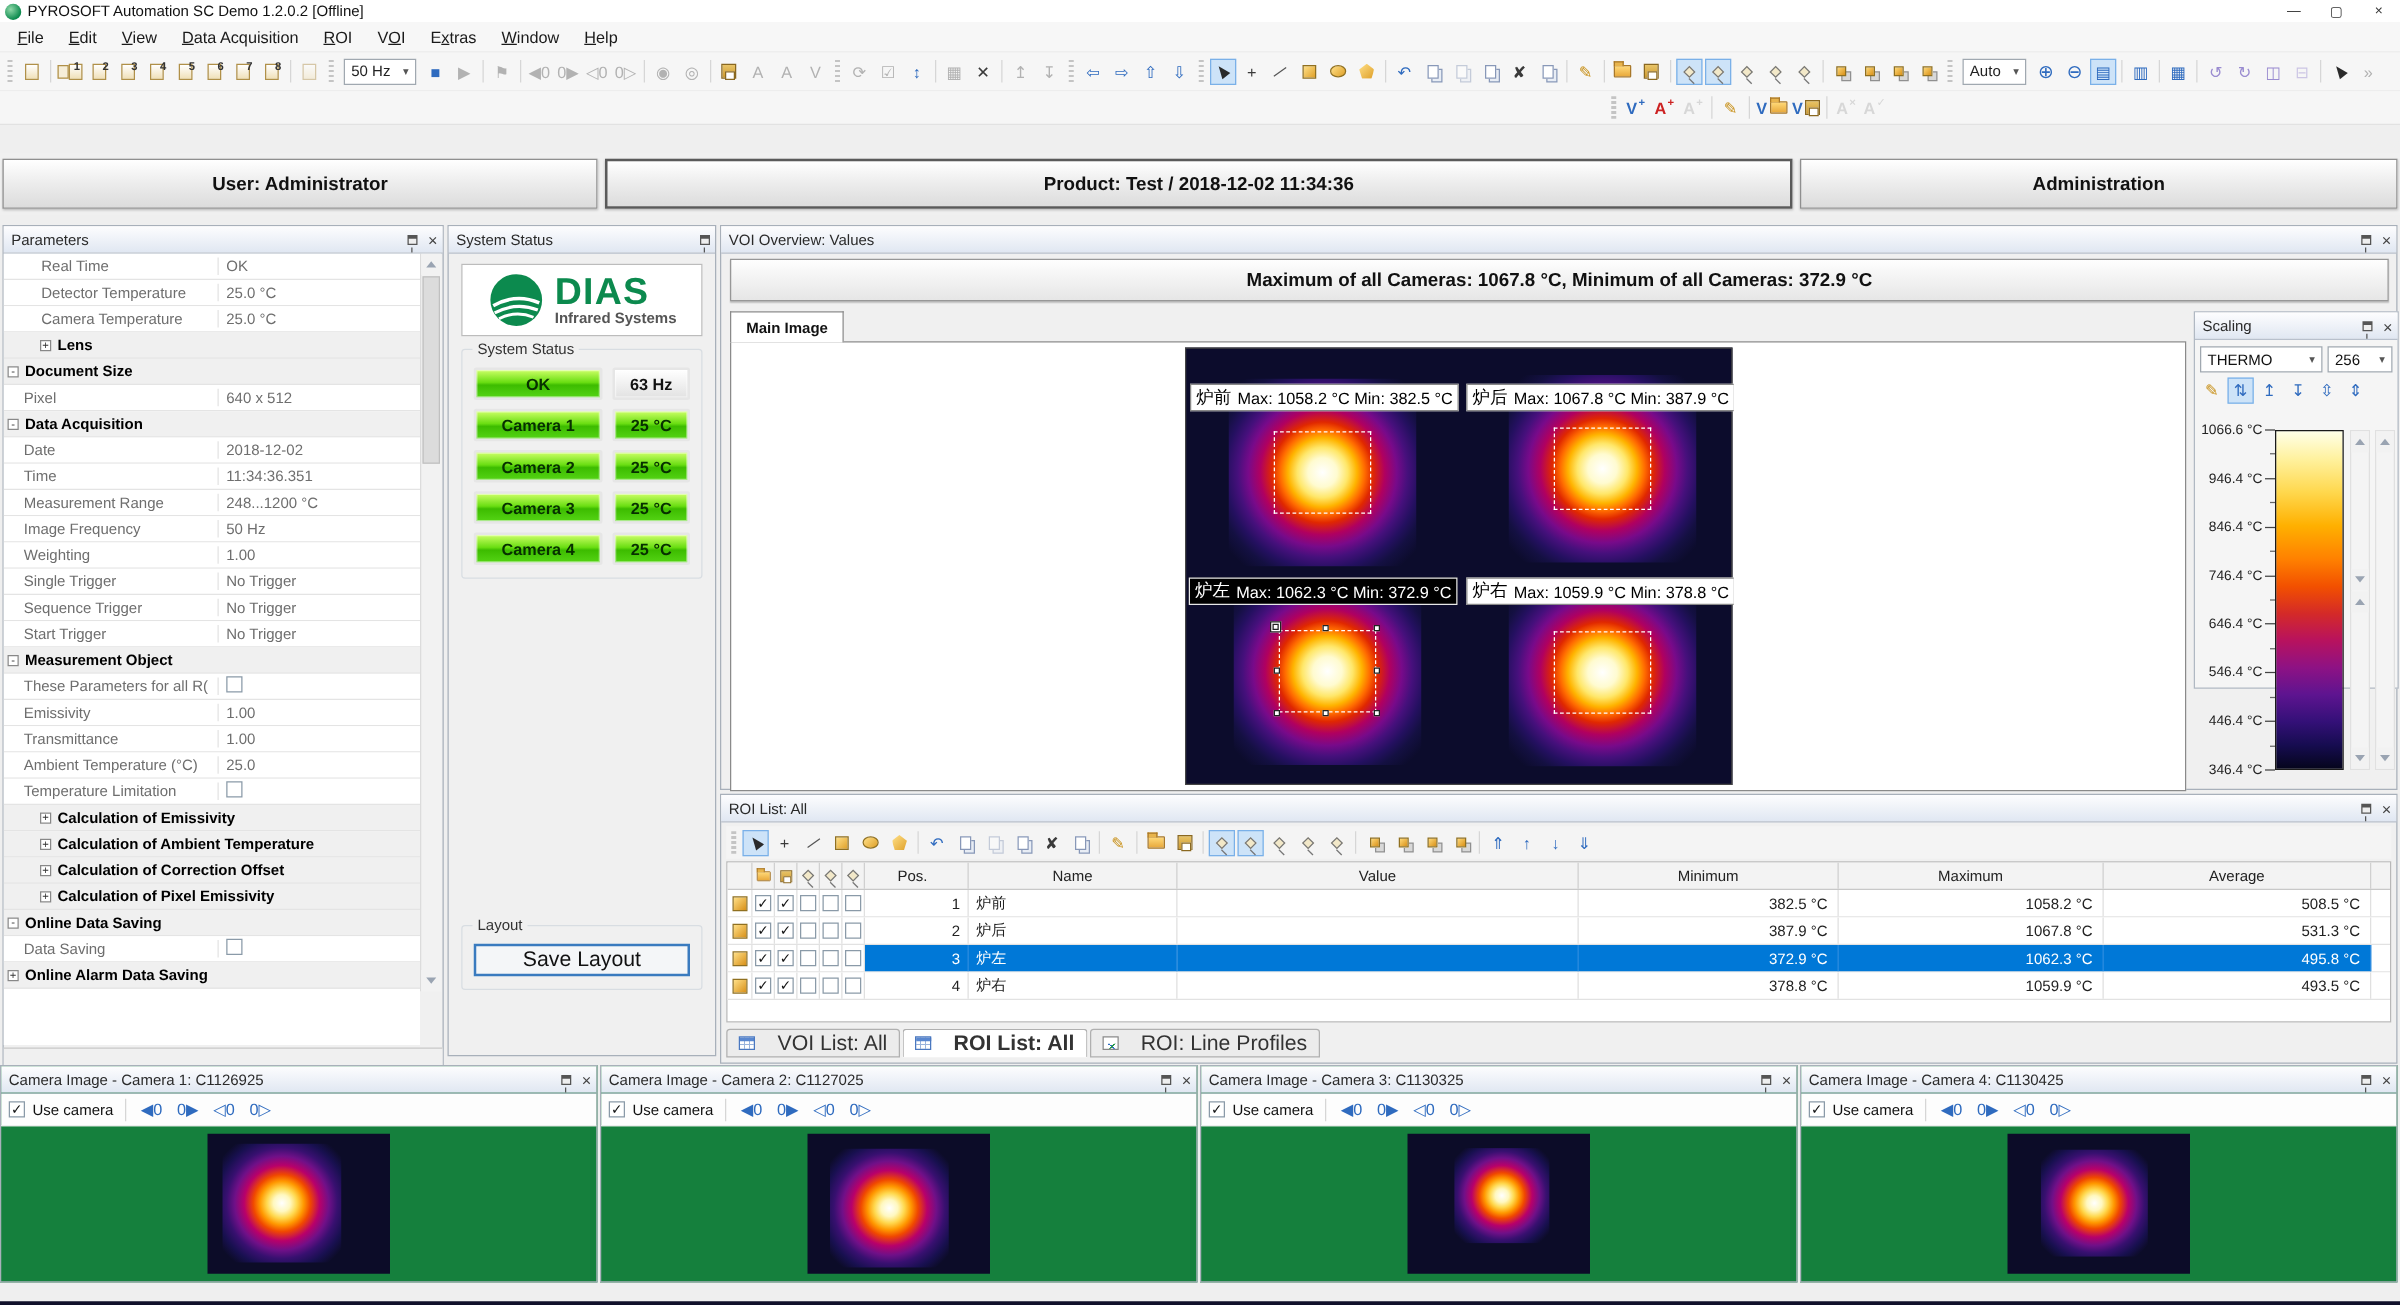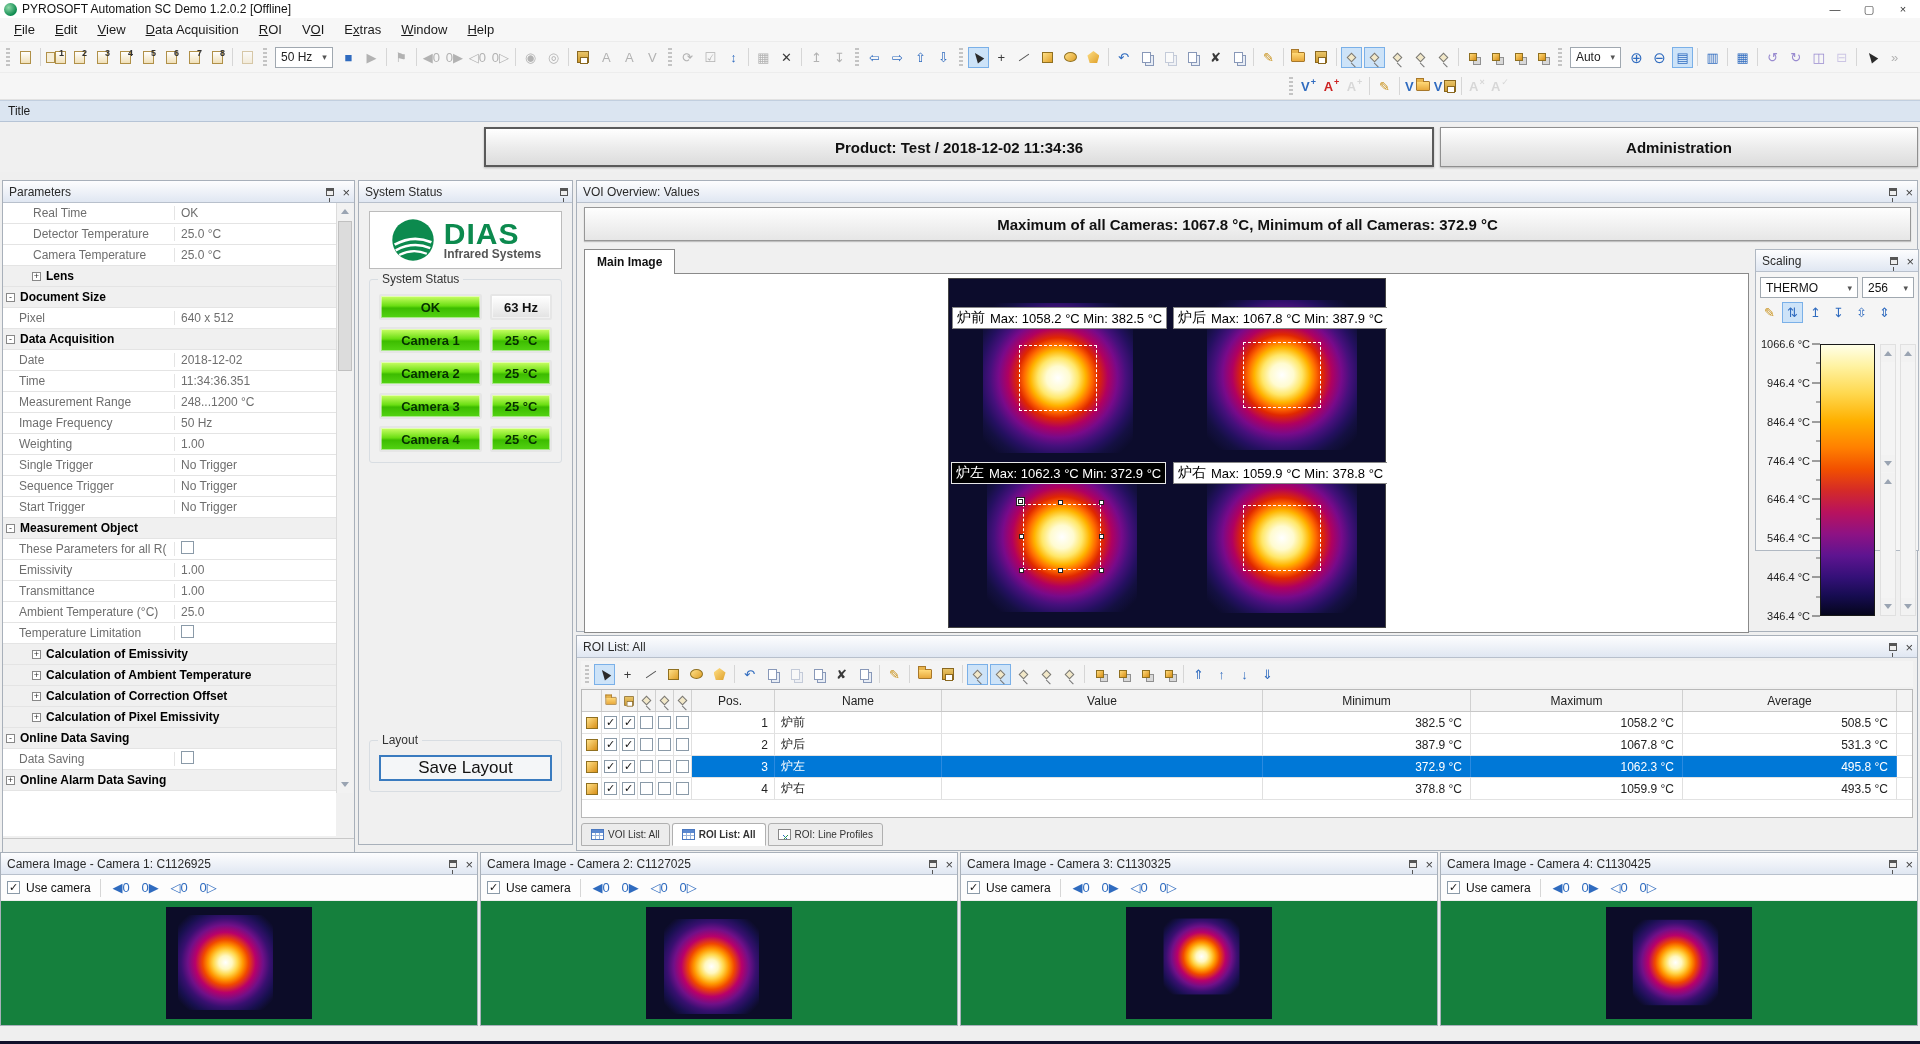--- a/index.html
+++ b/index.html
@@ -130,21 +130,21 @@
   .c-cb{width:18px;justify-content:center}
   .c-pos{width:83px;justify-content:flex-end;padding-right:6px}
   .c-name{width:167px;padding-left:6px}
   .c-val{width:321px}
   .c-min,.c-max{width:208px;justify-content:flex-end;padding-right:8px}
   .c-max{width:212px}
   .c-avg{width:214px;justify-content:flex-end;padding-right:8px}
   .trow.sel .cell.bluepart{background:#0078d7;color:#fff;border-right-color:#2a8ae0}
   .swatch{width:12px;height:12px;background:linear-gradient(135deg,#ffe088,#d89018);border:1px solid #907020}
   .roitabs{position:absolute;left:4px;bottom:4px;height:24px;display:flex;gap:2px;align-items:flex-end}
-  .rtab{height:23px;display:flex;align-items:center;gap:4px;padding:0 9px;border:1px solid #b0b0b0;background:#ececec;border-radius:3px 3px 0 0;font-size:10px;color:#333}
+  .rtab{height:23px;display:flex;align-items:center;gap:18px;padding:0 9px;border:1px solid #b0b0b0;background:#ececec;border-radius:3px 3px 0 0;font-size:17px;color:#333}
   .rtab.active{background:#fff;font-weight:bold;border-bottom-color:#fff}
   .ic-table{width:13px;height:11px;border:1px solid #4a78c0;background:linear-gradient(#5a88d0,#5a88d0) 0 0/13px 3px no-repeat,repeating-linear-gradient(90deg,transparent 0 3px,#9ab4dc 3px 4px),repeating-linear-gradient(0deg,transparent 0 3px,#9ab4dc 3px 4px),#fff}
   .ic-chart{width:13px;height:11px;border:1px solid #888;background:#fff;position:relative;overflow:hidden}
   .ic-chart::after{content:"";position:absolute;left:1px;top:5px;width:11px;height:5px;background:linear-gradient(135deg,transparent 45%,#2a9a4a 45%,#2a9a4a 55%,transparent 55%),linear-gradient(45deg,transparent 45%,#2a6ac0 45%,#2a6ac0 55%,transparent 55%)}
 
   
   .campanel{position:absolute;top:852px;height:174px;width:478px;background:#15803d;border:1px solid #a8b0ba}
   .camctrl{height:26px;display:flex;align-items:center;padding-left:6px;gap:6px;background:#fdfdfd;border-bottom:1px solid #eee}
   .camctrl .lbl{font-size:12px;color:#111}
   .camimg{position:absolute;left:165px;top:54px;width:146px;height:112px;background:#0c0c28}
@@ -428,25 +428,23 @@
     <span class="tb grayc dis">
         <span class="r2l">A</span>
         <span class="r2s">×</span>
       </span>
     <span class="tb grayc dis">
         <span class="r2l">A</span>
         <span class="r2s">✓</span>
       </span>
   </div>
 
-  <div class="titlestrip">
-      <span>Title</span>
-    </div>
 
   <div class="headerrow">
+    <div class="hbtn" style="left:2px;width:476px">User: Administrator</div>
     <div class="hbtn" style="left:484px;width:950px;border-width:2px;border-color:#5a5a5a">Product: Test / 2018-12-02 11:34:36</div>
     <div class="hbtn" style="left:1440px;width:478px">Administration</div>
   </div>
 
   <div class="panel" style="left:2px;top:180px;width:353px;height:709px">
     <div class="panelhdr">
       <span>Parameters</span>
       <span class="hdricons">
         <span class="pinico"></span>
         <span class="closeico">×</span>

